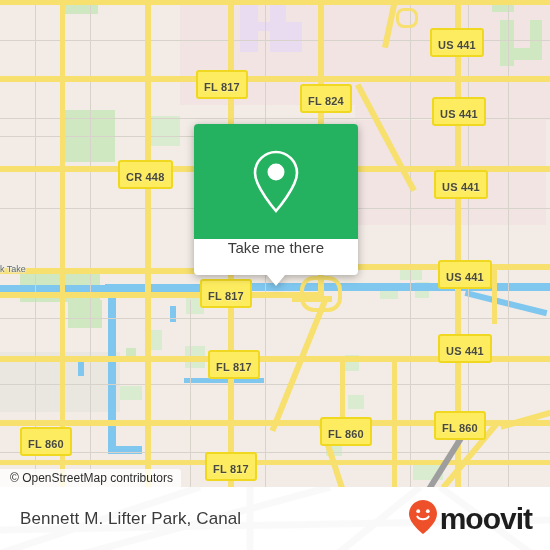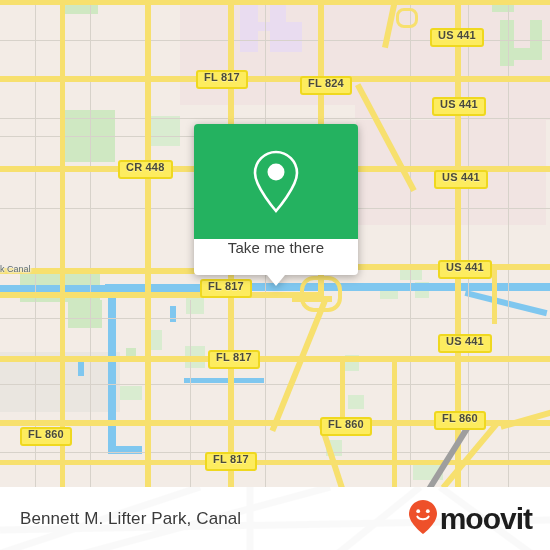--- a/index.html
+++ b/index.html
@@ -33,21 +33,21 @@
   
   .shield{
     position:absolute;
     background:#fdec5f;
     border:2px solid #efd81f;
     border-radius:3px;
     color:#4a4a3c;
     font-size:11px;
     font-weight:bold;
     line-height:1;
-    padding:0 6px 4px 6px;
+    padding:10px 6px 4px 6px;
     letter-spacing:0.2px;
     white-space:nowrap;
     box-sizing:border-box;
     text-shadow:0 1px 0 rgba(255,255,255,.35);
   }
   .maplabel{
     position:absolute;
     color:#5d6a72;
     font-size:9px;
     white-space:nowrap;
@@ -248,55 +248,56 @@
       <div class="rd-y" style="left:496px;top:420px;width:6px;height:86px;transform:rotate(40deg);transform-origin:top left;"></div>
       <div class="rd-y" style="left:500px;top:424px;width:56px;height:6px;transform:rotate(-16deg);transform-origin:top left;"></div>
       <div class="rd-grey" style="left:470px;top:418px;width:6px;height:90px;transform:rotate(32deg);transform-origin:top left;background:#9e9e9e;"></div>
 
       <div class="rd-y" style="left:492px;top:264px;width:5px;height:60px;"></div>
       <div class="rd-y" style="left:340px;top:356px;width:5px;height:64px;"></div>
 
       <div id="shields">
           <div class="shield" style="left: 430px; top: 28px;">US 441</div>
           <div class="shield" style="left: 196px; top: 70px;">FL 817</div>
-          <div class="shield" style="left: 300px; top: 76px;">FL 824</div>
+          <div class="shield" style="left: 300px; top: 84px;">FL 824</div>
           <div class="shield" style="left: 432px; top: 97px;">US 441</div>
           <div class="shield" style="left: 118px; top: 160px;">CR 448</div>
           <div class="shield" style="left: 434px; top: 170px;">US 441</div>
           <div class="shield" style="left: 200px; top: 279px;">FL 817</div>
           <div class="shield" style="left: 438px; top: 260px;">US 441</div>
           <div class="shield" style="left: 208px; top: 350px;">FL 817</div>
           <div class="shield" style="left: 438px; top: 334px;">US 441</div>
           <div class="shield" style="left: 20px; top: 427px;">FL 860</div>
           <div class="shield" style="left: 320px; top: 417px;">FL 860</div>
           <div class="shield" style="left: 434px; top: 411px;">FL 860</div>
           <div class="shield" style="left: 205px; top: 452px;">FL 817</div>
         </div>
 
       <div id="maplabels">
-          <div class="maplabel" style="left: 0px; top: 264px;">k Canal</div>
+          <div class="maplabel" style="left: 0px; top: 264px;">k Take</div>
         </div>
 
     </div>
 
     <div id="card">
       <div id="card-green">
         <span>
           <svg id="pin-icon" width="56" height="70" viewBox="0 0 56 70" aria-hidden="true">
             <path d="M28 5 C16.4 5 7 14.4 7 26 C7 40 28 64 28 64 C28 64 49 40 49 26 C49 14.4 39.6 5 28 5 Z" fill="none" stroke="#ffffff" stroke-width="2.6"></path>
             <circle cx="28" cy="25" r="8.5" fill="#ffffff"></circle>
           </svg>
         </span>
       </div>
       <div id="card-white">
         <span id="card-label">Take me there</span>
       </div>
       <div id="card-tail"></div>
     </div>
 
+    <div id="attribution">© OpenStreetMap contributors</div>
   </div>
 
   <div id="footer">
     <svg id="footer-watermark" viewBox="0 0 550 550">
       <rect x="0" y="0" width="550" height="550" fill="#ffffff"></rect>
       <g stroke="#cfcfcf" stroke-width="7" fill="none">
         <path d="M-20 560 L200 487"></path>
         <path d="M60 560 L330 487"></path>
         <path d="M250 487 L250 560"></path>
         <path d="M420 487 L330 560"></path>

